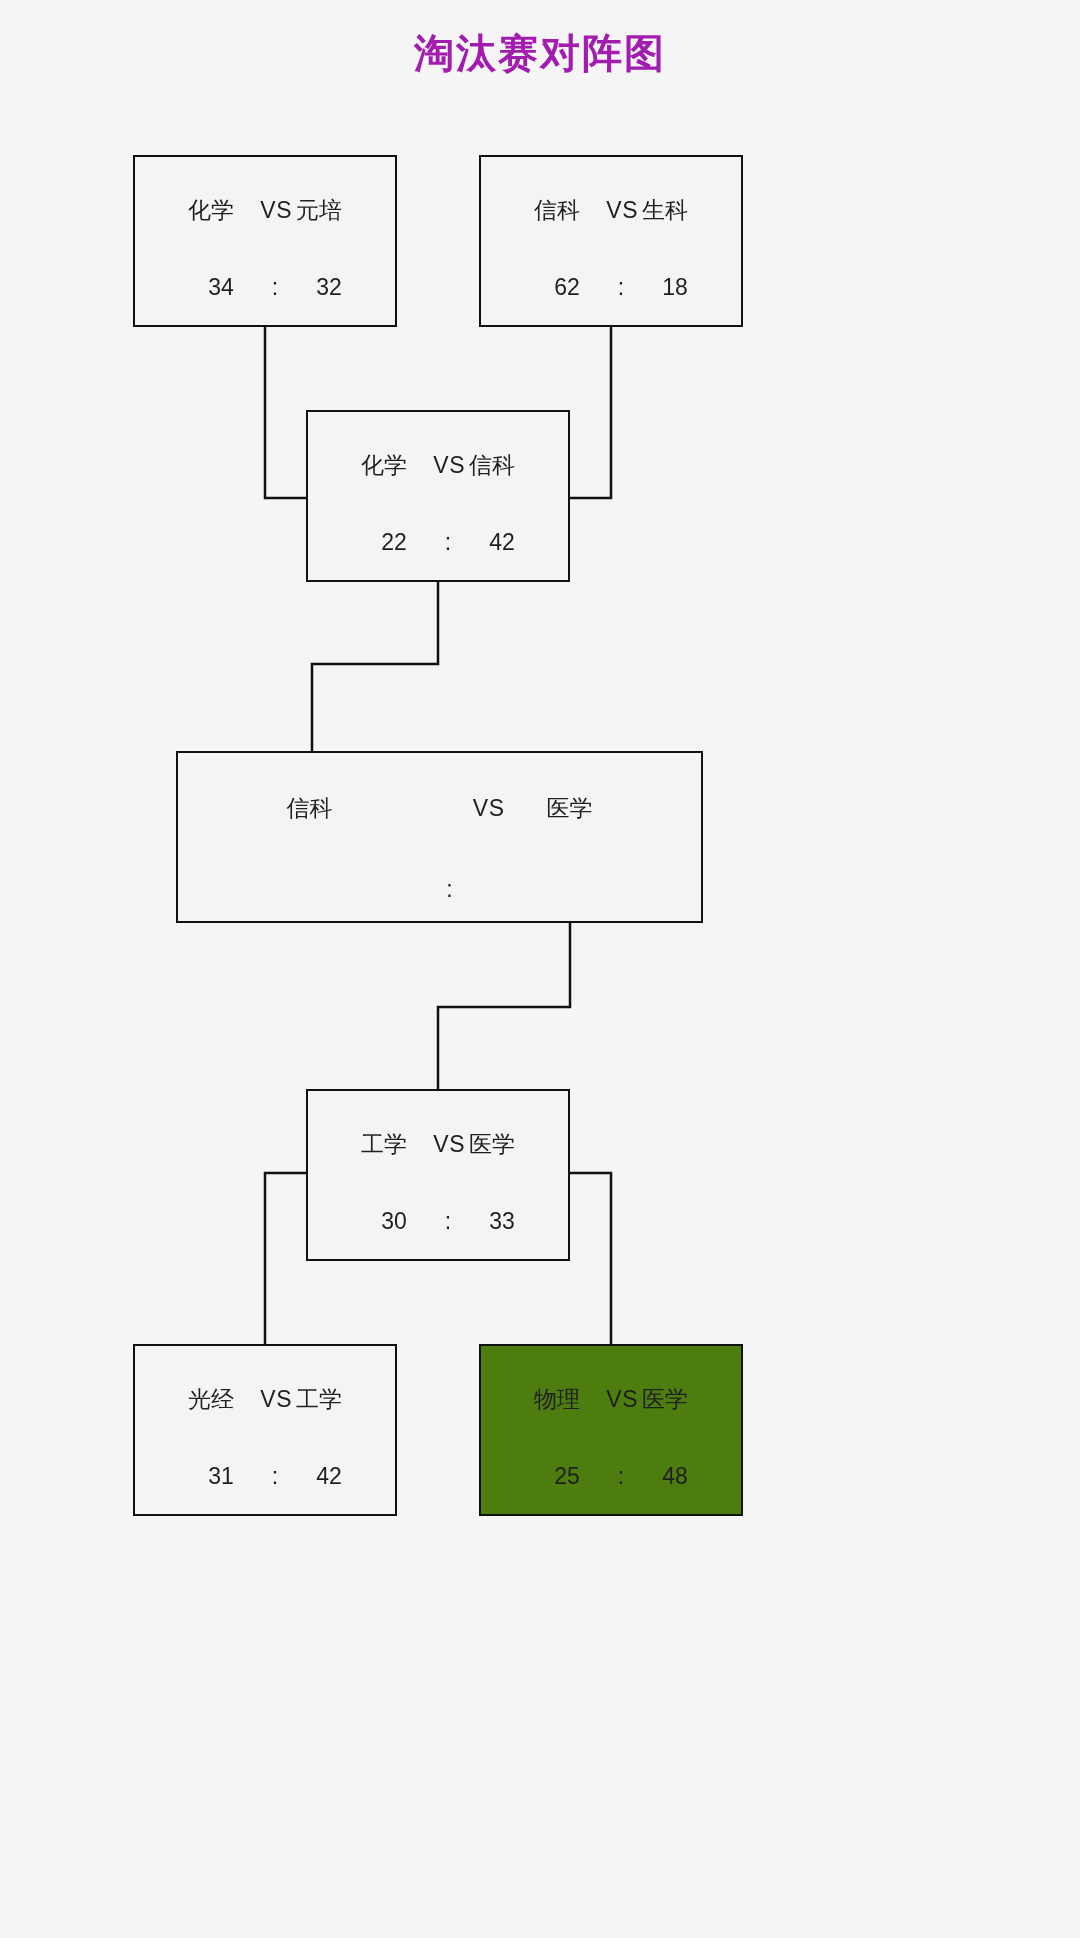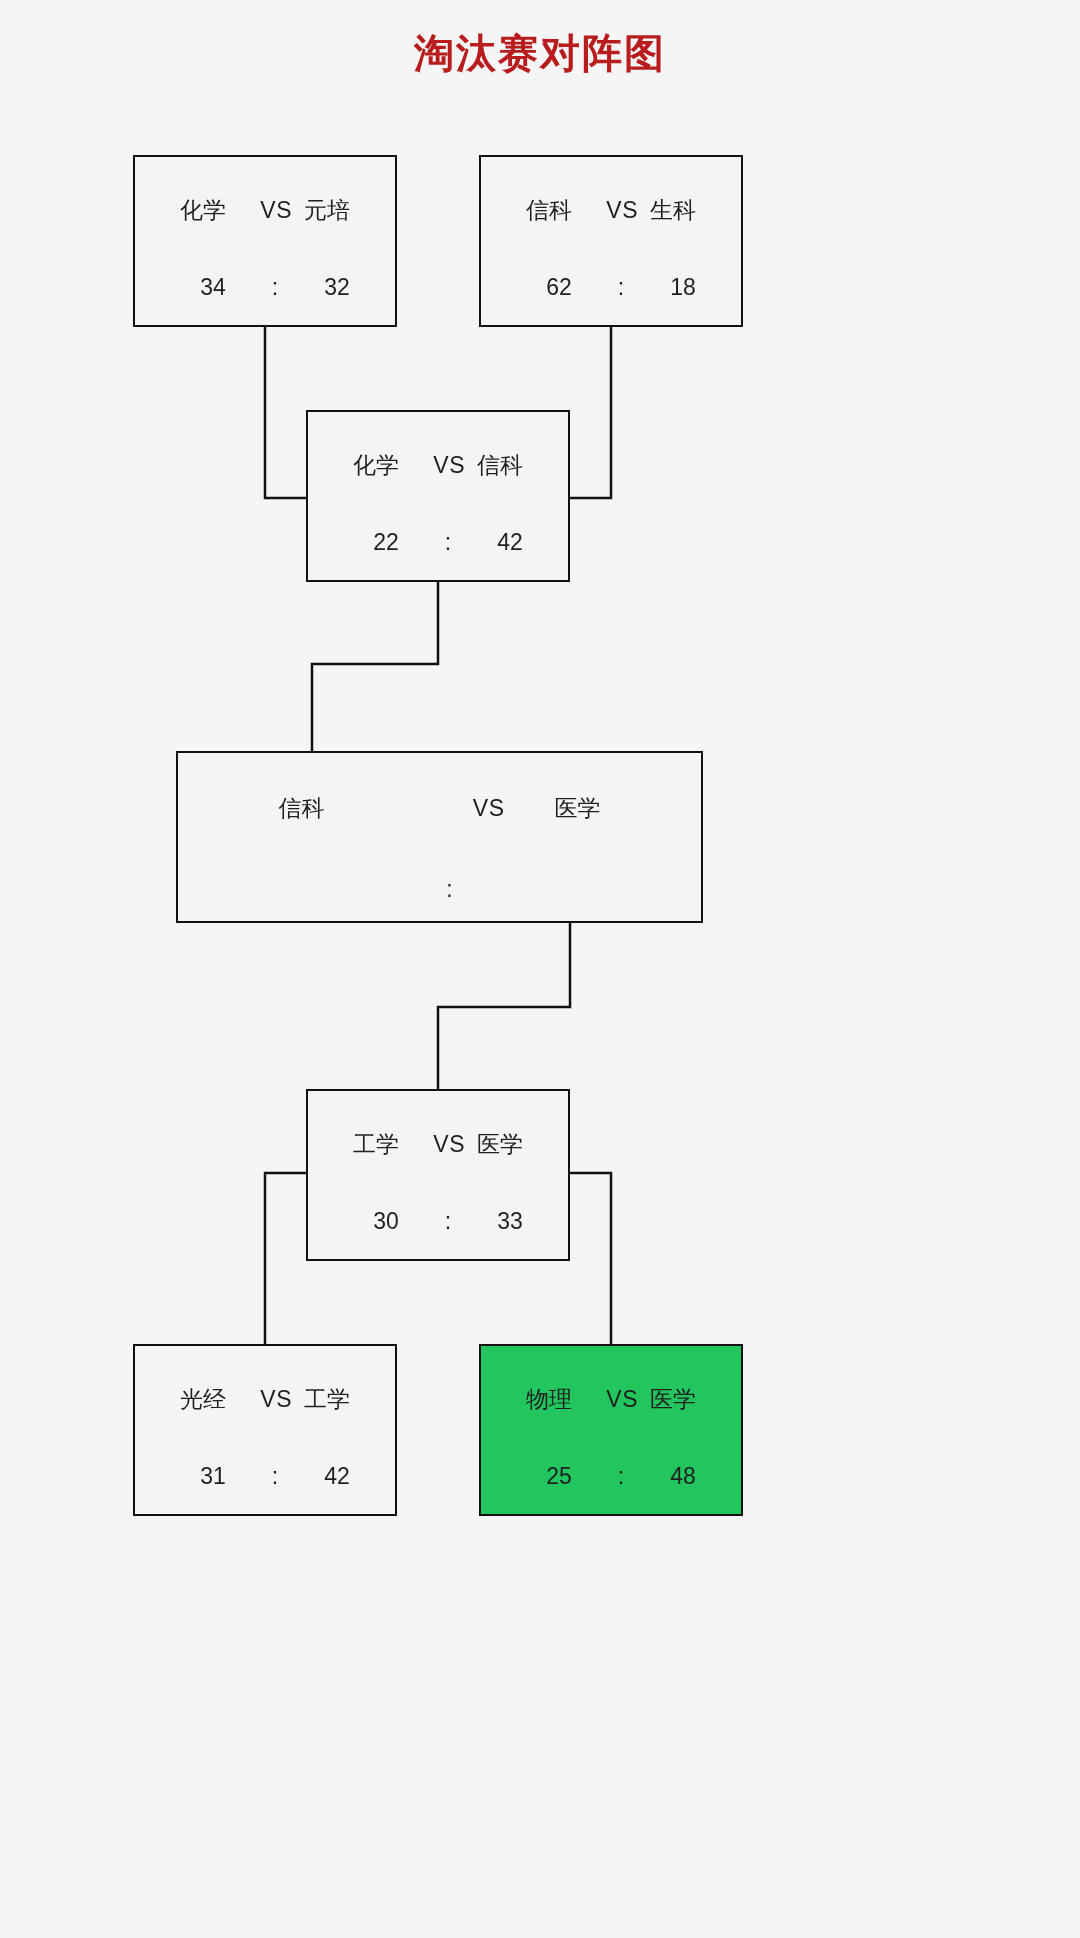--- a/index.html
+++ b/index.html
@@ -32,40 +32,39 @@
   }
   .page-title {
     position: absolute;
     left: 0;
     top: 26px;
     width: 1080px;
     text-align: center;
     font-size: 40px;
     font-weight: bold;
     letter-spacing: 2px;
-    color: #b91c1c;
+    color: #a21caf;
   }
   .match-box {
     position: absolute;
     box-sizing: border-box;
     background: #f4f4f4;
     border: 2.5px solid #111111;
     display: flex;
     flex-direction: column;
     justify-content: flex-start;
     align-items: center;
   }
   .teams-row, .scores-row {
     width: 100%;
     display: flex;
     flex-direction: row;
     justify-content: center;
     align-items: center;
     box-sizing: border-box;
-    gap: 8px;
   }
   .teams-row {
     margin-top: 38px;
     font-size: 23px;
   }
   .scores-row {
     margin-top: 48px;
     font-size: 23px;
     padding-left: 20px;
   }
@@ -184,21 +183,21 @@
           <span class="team-a">光经</span>
           <span class="vs-label">VS</span>
           <span class="team-b">工学</span>
         </div>
         <div class="scores-row">
           <span class="score-a">31</span>
           <span class="colon">:</span>
           <span class="score-b">42</span>
         </div>
       </div>
-      <div class="match-box" style="left: 479px; top: 1344px; width: 264px; height: 172px; background: #22c55e; border-color: rgb(17, 17, 17);">
+      <div class="match-box" style="left: 479px; top: 1344px; width: 264px; height: 172px; background: #4d7c0f; border-color: rgb(17, 17, 17);">
         <div class="teams-row">
           <span class="team-a">物理</span>
           <span class="vs-label">VS</span>
           <span class="team-b">医学</span>
         </div>
         <div class="scores-row">
           <span class="score-a">25</span>
           <span class="colon">:</span>
           <span class="score-b">48</span>
         </div>

